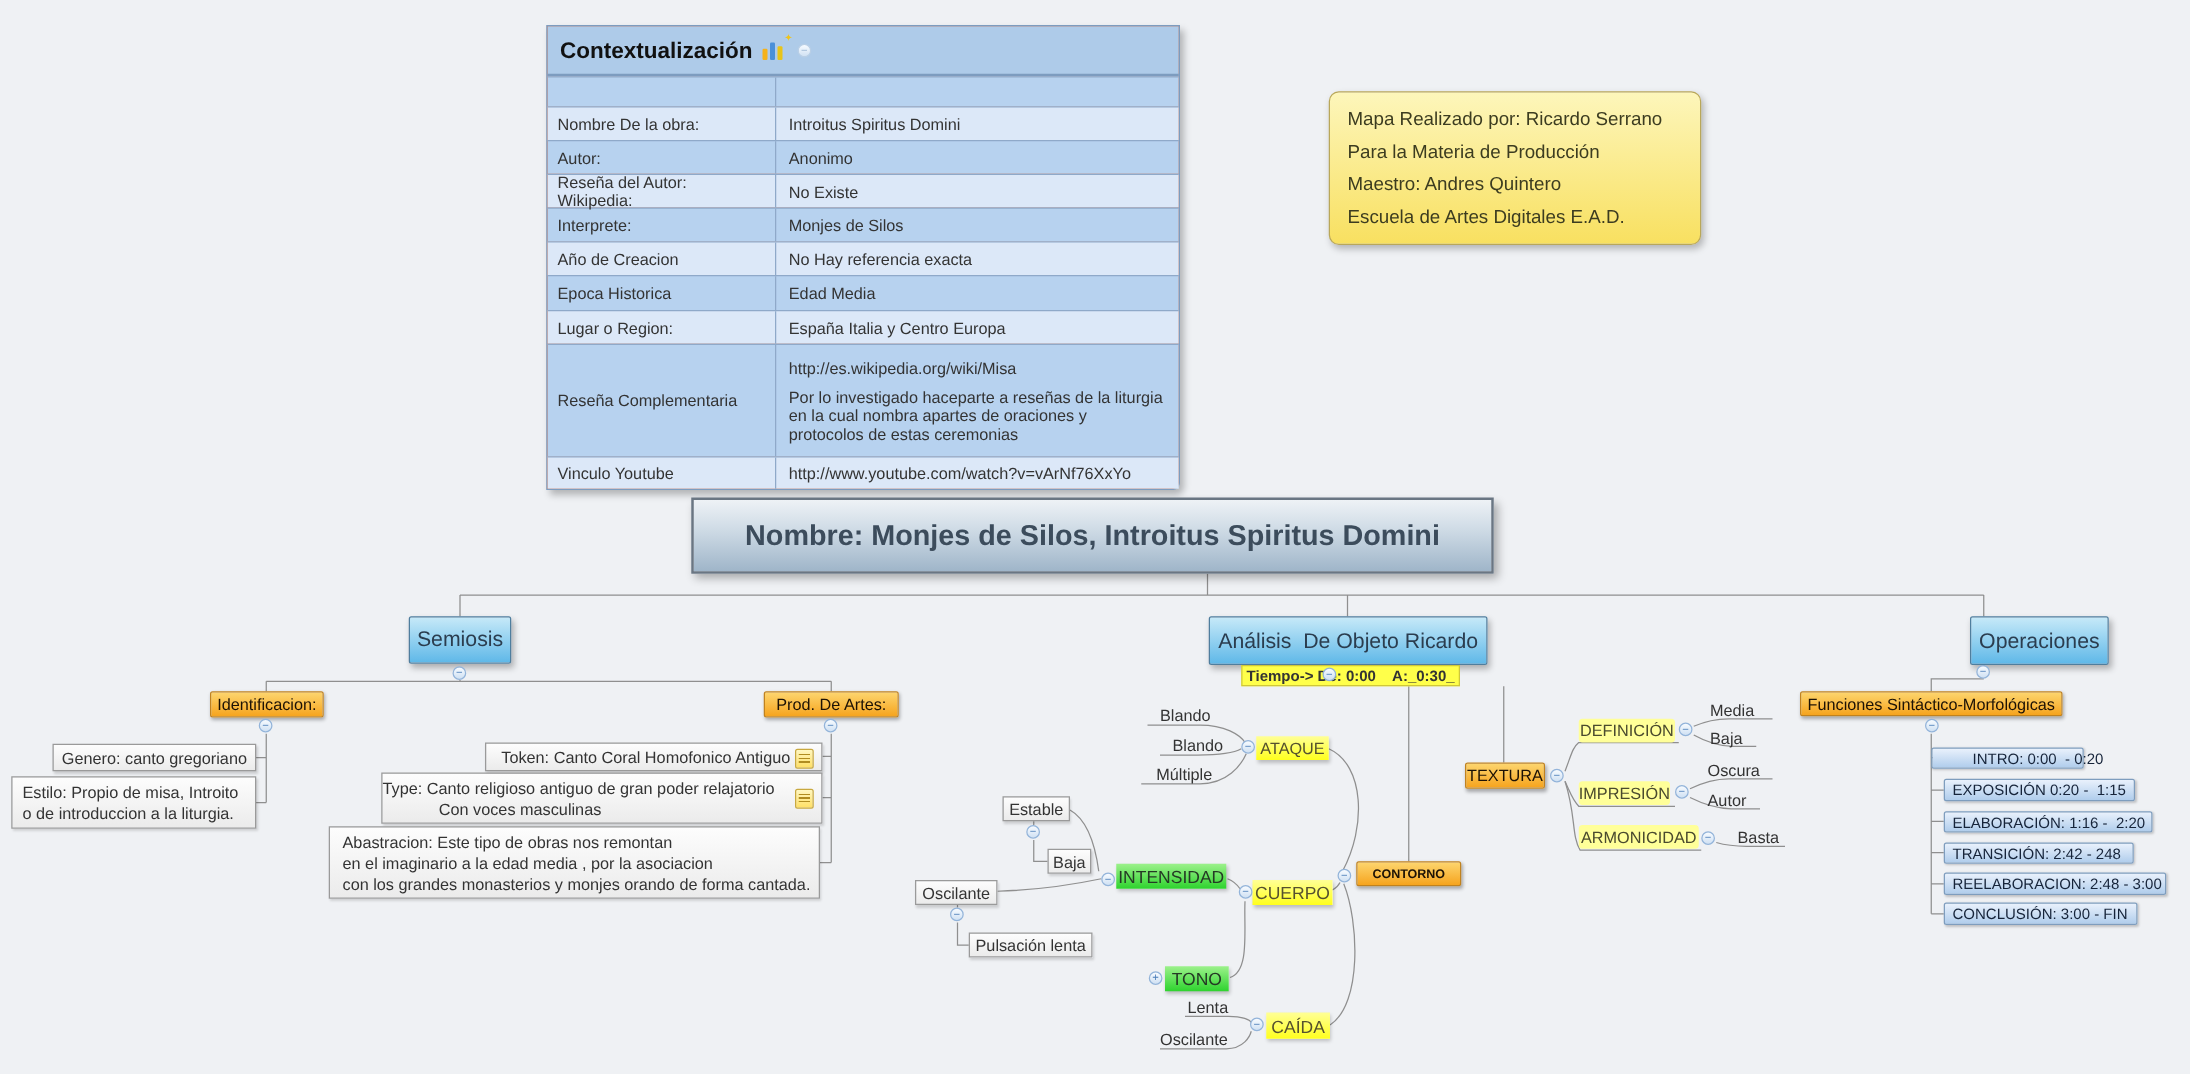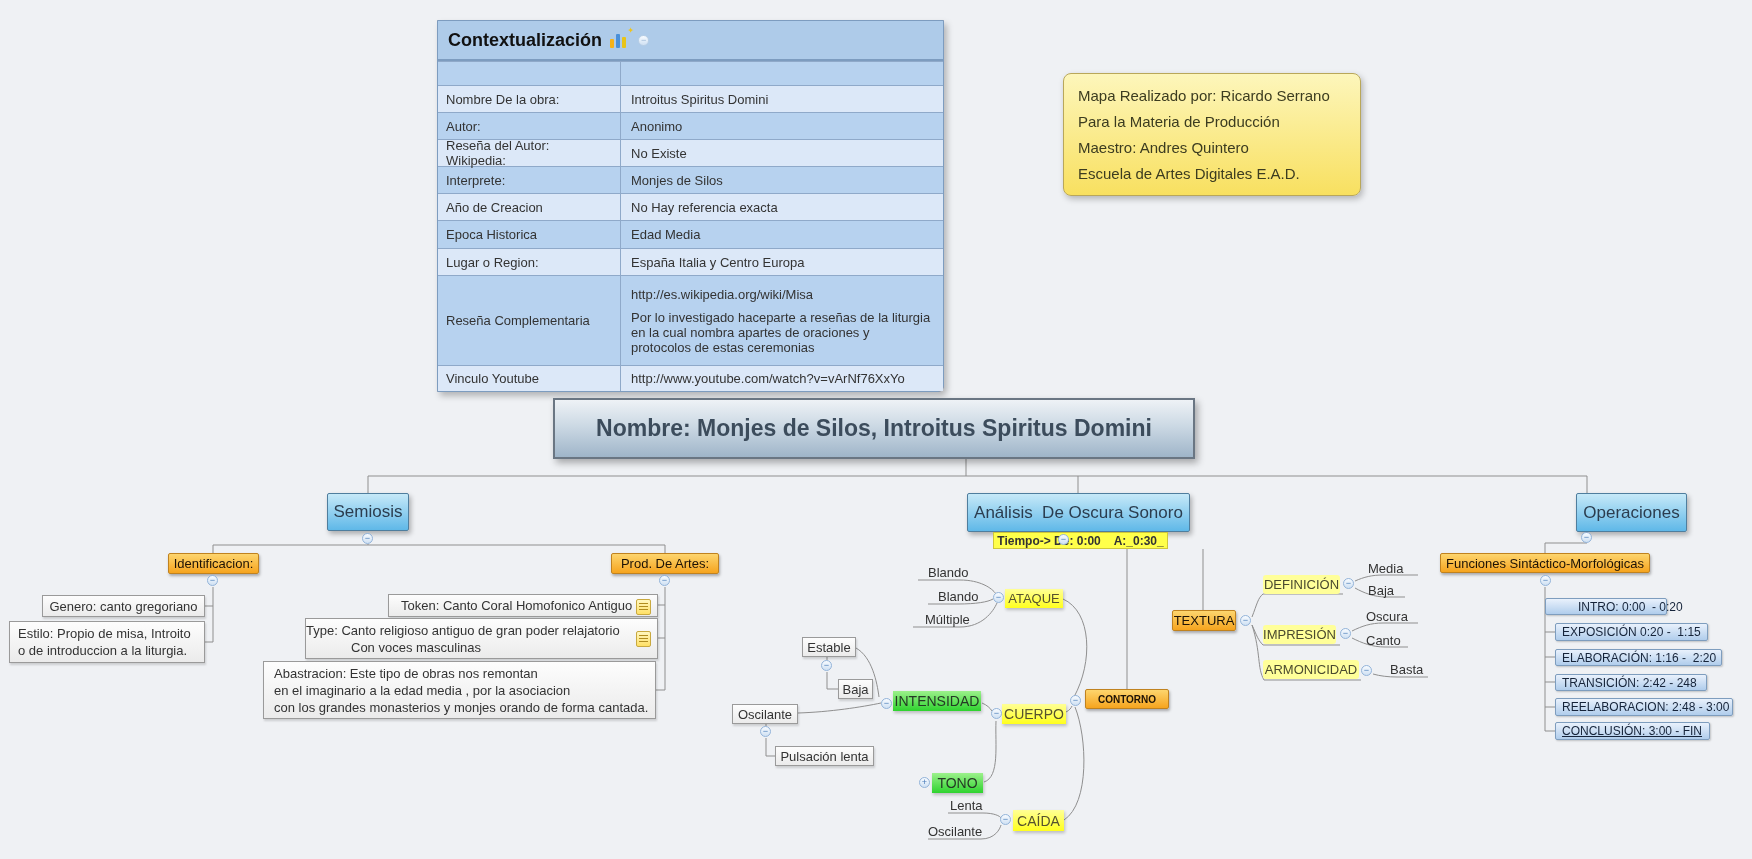--- a/index.html
+++ b/index.html
@@ -241,21 +241,21 @@
     <div>Type: Canto religioso antiguo de gran poder relajatorio</div>
     <div class="indent">Con voces masculinas</div>
     <span class="nicon" style="top:12px;"></span>
   </div>
   <div class="node white-box left" style="left:263px;top:661px;width:393px;height:58px;padding-left:10px;">
     <div>Abastracion: Este tipo de obras nos remontan</div>
     <div>en el imaginario a la edad media , por la asociacion</div>
     <div>con los grandes monasterios y monjes orando de forma cantada.</div>
   </div>
 
-  <div class="node blue-topic" style="left:967px;top:493px;width:223px;height:39px;">Análisis  De Oscura Sonoro</div>
+  <div class="node blue-topic" style="left:967px;top:493px;width:223px;height:39px;">Análisis  De Objeto Ricardo</div>
   <div class="node tiempo-label" style="left:993px;top:532px;width:175px;height:17px;">Tiempo-&gt; De: 0:00    A:_0:30_</div>
   <div class="cbtn" style="left:1058px;top:534px;"></div>
 
   <div class="node yellow-label" style="left:1005px;top:589px;width:58px;height:19px;font-size:13px;">ATAQUE</div>
   <div class="cbtn" style="left:993px;top:592px;"></div>
   <div class="line-text" style="left:928px;top:565px;">Blando</div>
   <div class="line-text" style="left:938px;top:589px;">Blando</div>
   <div class="line-text" style="left:925px;top:612px;">Múltiple</div>
 
   <div class="node green-label" style="left:893px;top:691px;width:88px;height:20px;">INTENSIDAD</div>
@@ -284,32 +284,32 @@
   <div class="cbtn" style="left:1240px;top:615px;"></div>
 
   <div class="node paleyellow-label" style="left:1263px;top:575px;width:77px;height:19px;">DEFINICIÓN</div>
   <div class="cbtn" style="left:1343px;top:578px;"></div>
   <div class="line-text" style="left:1368px;top:561px;">Media</div>
   <div class="line-text" style="left:1368px;top:583px;">Baja</div>
 
   <div class="node paleyellow-label" style="left:1263px;top:625px;width:73px;height:19px;">IMPRESIÓN</div>
   <div class="cbtn" style="left:1340px;top:628px;"></div>
   <div class="line-text" style="left:1366px;top:609px;">Oscura</div>
-  <div class="line-text" style="left:1366px;top:633px;">Canto</div>
+  <div class="line-text" style="left:1366px;top:633px;">Autor</div>
 
   <div class="node paleyellow-label" style="left:1263px;top:660px;width:96px;height:19px;">ARMONICIDAD</div>
   <div class="cbtn" style="left:1361px;top:665px;"></div>
   <div class="line-text" style="left:1390px;top:662px;">Basta</div>
 
   <div class="node blue-topic" style="left:1532px;top:493px;width:111px;height:39px;margin-left:44px;">Operaciones</div>
   <div class="cbtn" style="left:1581px;top:532px;"></div>
 
   <div class="node orange-label" style="left:1440px;top:553px;width:210px;height:20px;">Funciones Sintáctico-Morfológicas</div>
   <div class="cbtn" style="left:1540px;top:575px;"></div>
 
   <div class="node blue-item" style="left:1545px;top:598px;width:122px;height:17px;padding-left:32px;">INTRO: 0:00  - 0:20</div>
   <div class="node blue-item" style="left:1555px;top:623px;width:153px;height:18px;">EXPOSICIÓN 0:20 -  1:15</div>
   <div class="node blue-item" style="left:1555px;top:649px;width:167px;height:17px;">ELABORACIÓN: 1:16 -  2:20</div>
   <div class="node blue-item" style="left:1555px;top:674px;width:152px;height:17px;">TRANSICIÓN: 2:42 - 248</div>
   <div class="node blue-item" style="left:1555px;top:698px;width:178px;height:18px;">REELABORACION: 2:48 - 3:00</div>
-  <div class="node blue-item" style="left:1555px;top:722px;width:155px;height:18px;text-decoration:underline;">CONCLUSIÓN: 3:00 - FIN</div>
+  <div class="node blue-item" style="left:1555px;top:722px;width:155px;height:18px;">CONCLUSIÓN: 3:00 - FIN</div>
 
 </div>
 
 </body></html>

